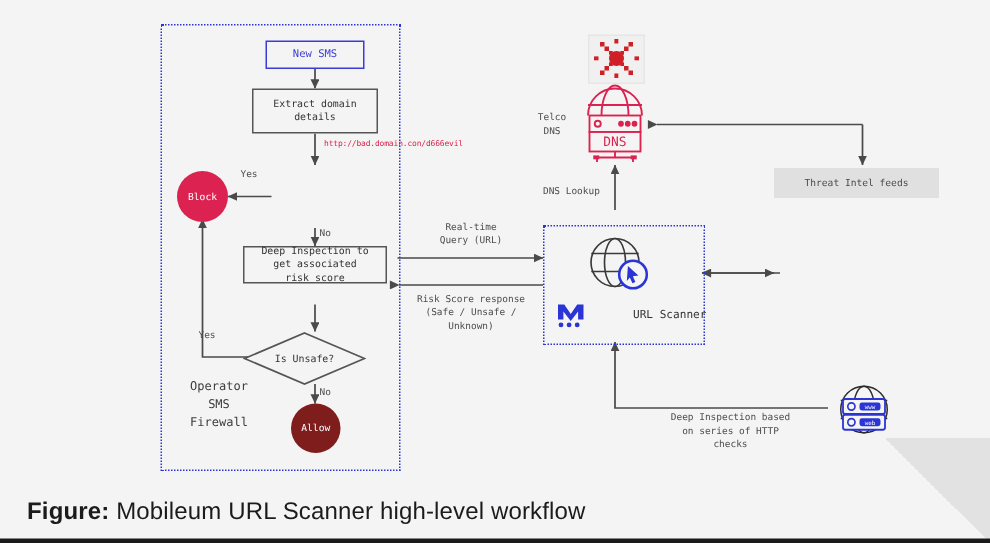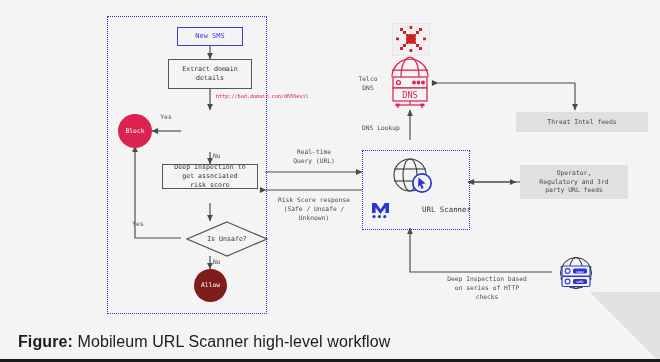--- a/index.html
+++ b/index.html
@@ -112,31 +112,34 @@
     <div class="node term block" style="left:118px;top:114px;width:34px;height:34px;">
       <span>Block</span>
     </div>
 
     <div class="node proc" style="left:162px;top:164px;width:96px;height:25px;white-space:pre;">
       <span>Deep Inspection to
 get associated
 risk score</span>
     </div>
 
-    <div class="diamond" style="left:186px;top:221px;width:82px;height:36px;">
+    <div class="diamond" style="left:162px;top:221px;width:82px;height:36px;">
       <svg class="dshape" viewBox="0 0 82 36">
         <polygon points="41,1 81,18 41,35 1,18" fill="#f4f4f4" stroke="#555" stroke-width="1.2"></polygon>
       </svg>
       <div class="dtxt">Is Unsafe?</div>
     </div>
 
     <div class="node term allow" style="left:194px;top:269px;width:33px;height:33px;">
       <span>Allow</span>
     </div>
 
+    <div class="biglbl" style="left:113px;top:252px;width:66px;">Operator
+SMS
+Firewall</div>
 
     <div class="lbl" style="left:155px;top:113px;width:22px;">Yes</div>
     <div class="lbl" style="left:213px;top:152px;width:16px;text-align:left;">No</div>
     <div class="lbl" style="left:127px;top:220px;width:22px;">Yes</div>
     <div class="lbl" style="left:213px;top:258px;width:16px;text-align:left;">No</div>
 
     <div class="urltxt" style="left:216px;top:93px;">http://bad.domain.con/d666evil</div>
 
     <div class="lbl" style="left:272px;top:148px;width:84px;">Real-time
 Query (URL)</div>
@@ -213,29 +216,24 @@
       <svg viewBox="0 0 19 18" width="19" height="18">
         <path d="M1,12 L1,2 L5.2,2 L9.5,8.4 L13.8,2 L18,2 L18,12 L14.4,12 L14.4,6.6 L9.5,13 L4.6,6.6 L4.6,12 z" fill="#2b35d6"></path>
         <circle cx="3" cy="15.6" r="1.6" fill="#2b35d6"></circle>
         <circle cx="8.4" cy="15.6" r="1.6" fill="#2b35d6"></circle>
         <circle cx="13.8" cy="15.6" r="1.6" fill="#2b35d6"></circle>
       </svg>
     </div>
 
     <div class="scanlabel" style="left:393px;top:205px;margin-left:29px;">URL Scanner</div>
 
-    <div class="node feed" style="left:516px;top:112px;width:132px;height:20px;text-align:center;">
+    <div class="node feed" style="left:516px;top:112px;width:110px;height:20px;text-align:center;">
       <span>Threat Intel feeds</span>
     </div>
 
-    <div class="node feed" style="left:520px;top:165px;width:108px;height:34px;white-space:pre;">
-      <span>Operator,
-Regulatory and 3rd
-party URL feeds</span>
-    </div>
 
     <div class="icohold" style="left:552px;top:252px;width:48px;height:42px;">
       <svg viewBox="0 0 48 42" width="48" height="42">
         <g stroke="#2b2b2b" stroke-width="1" fill="none">
           <circle cx="24" cy="21" r="15.5"></circle>
           <ellipse cx="24" cy="21" rx="7" ry="15.5"></ellipse>
           <line x1="8.5" y1="15" x2="39.5" y2="15"></line>
           <line x1="8.5" y1="27" x2="39.5" y2="27"></line>
         </g>
         <g stroke="#2b35d6" stroke-width="1.2" fill="#f4f4f4">

